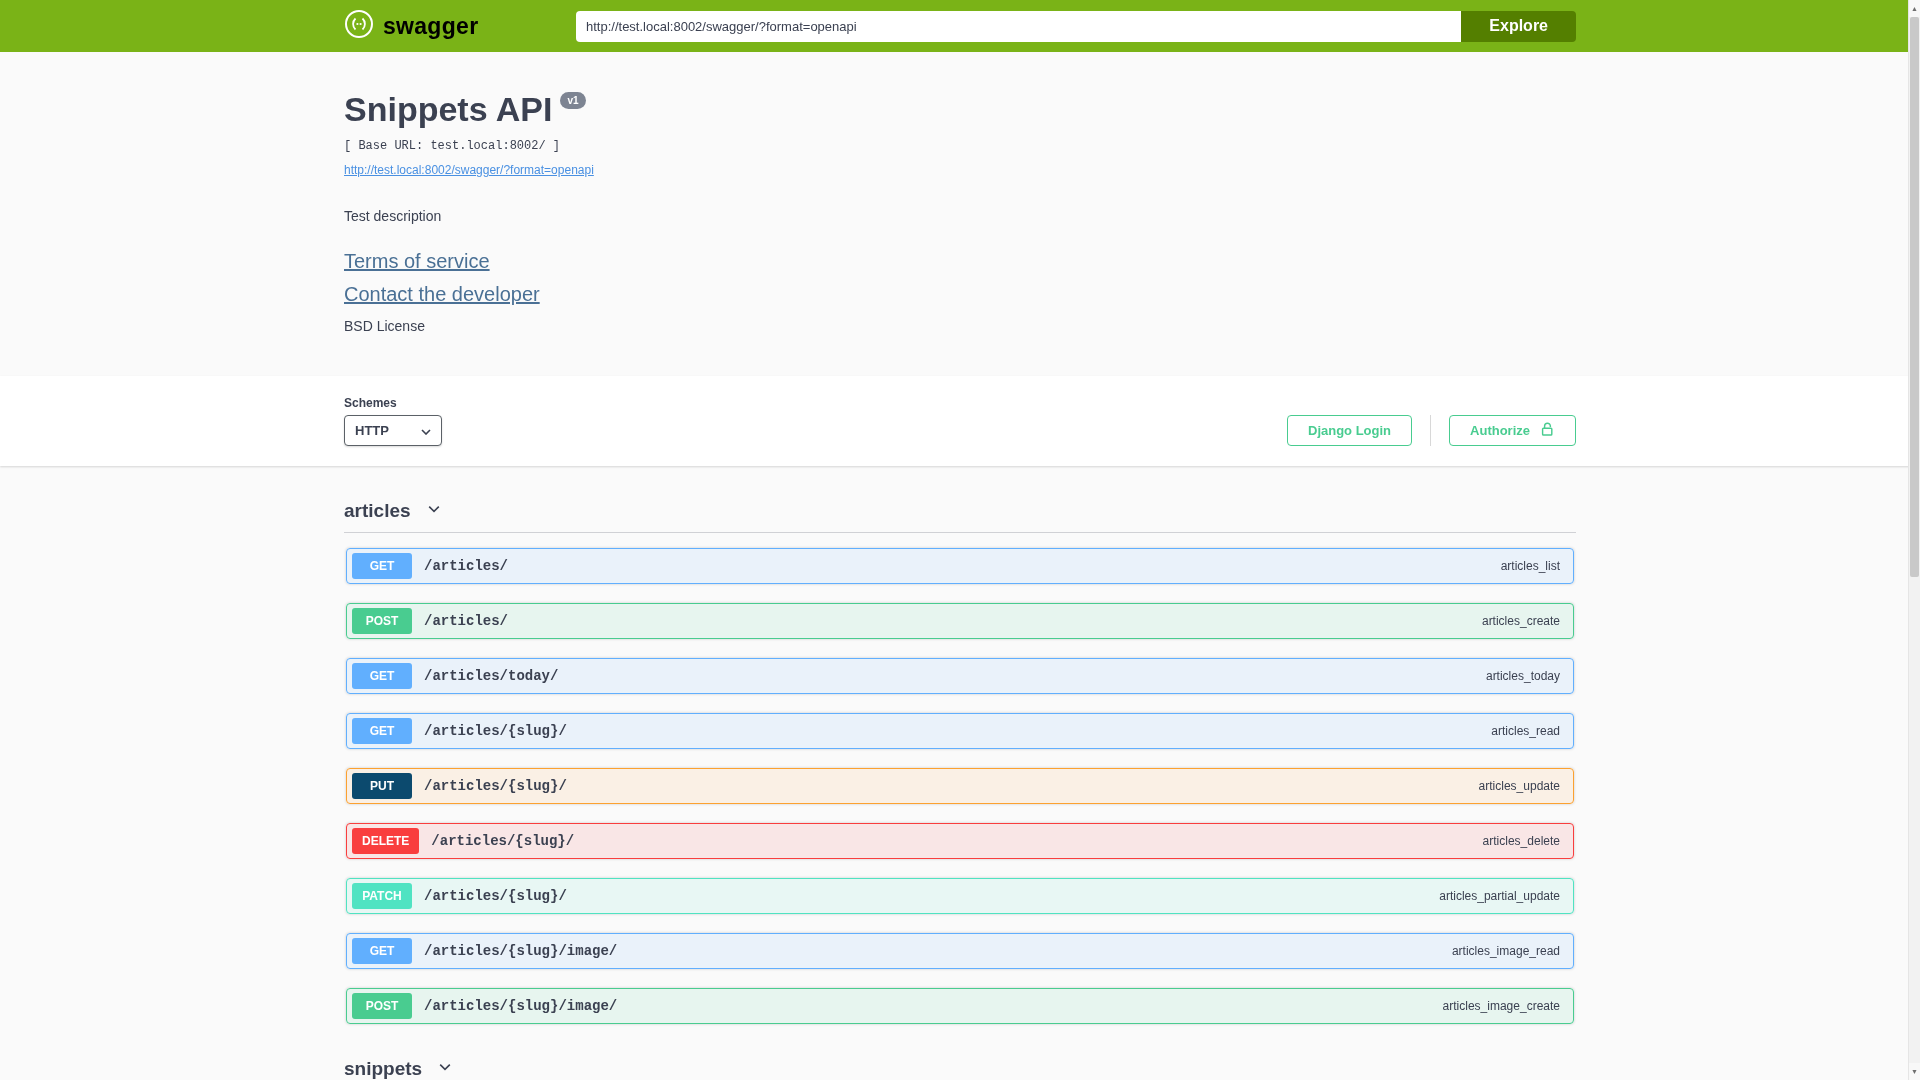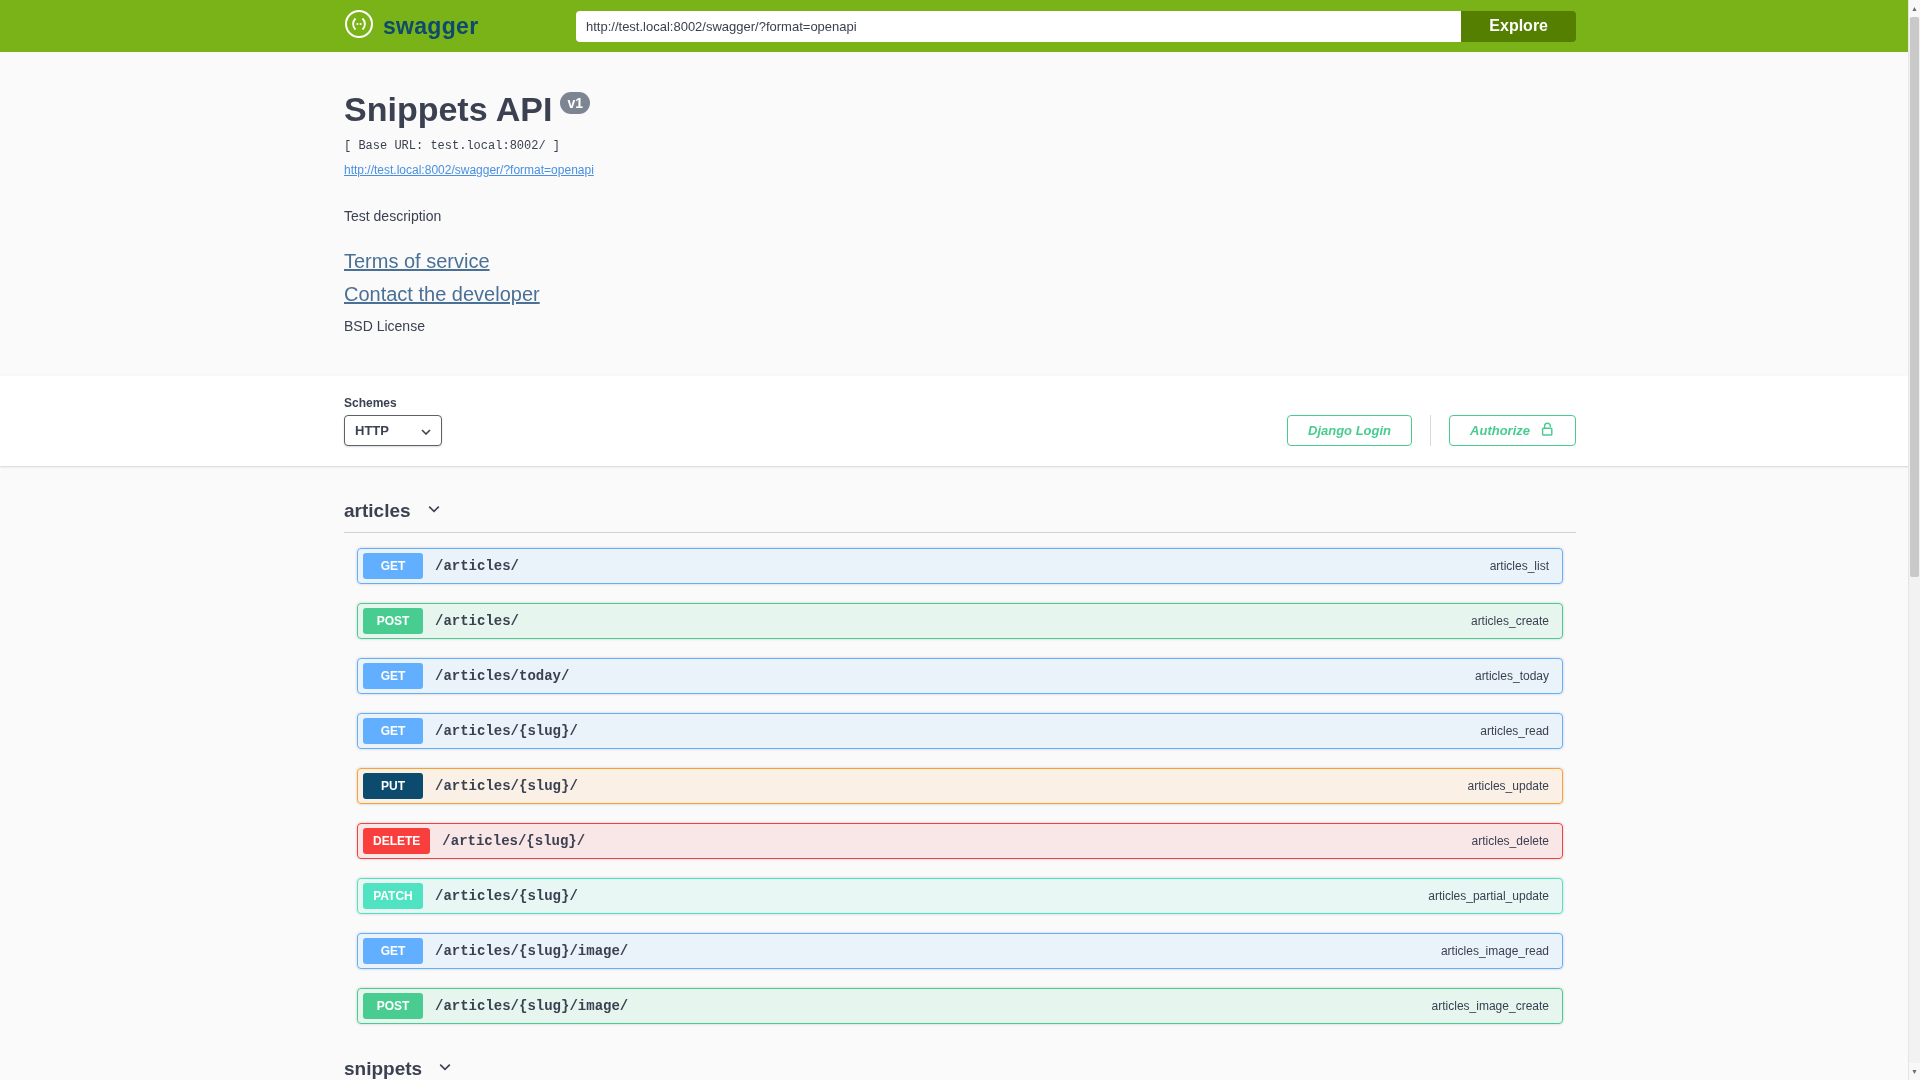--- a/index.html
+++ b/index.html
@@ -8,40 +8,40 @@
     width:1920px; height:1080px; overflow:hidden;
     background:#fafafa; color:#3b4151;
     font-family:"Liberation Sans", sans-serif;
   }
   .wrapper { width:1272px; margin:0 auto; padding:0 20px; }
 
   
   .topbar { background:#7ab317; padding:9px 0; }
   .topbar-wrapper { display:flex; align-items:center; }
   .brand { display:flex; align-items:center; gap:9px; text-decoration:none; cursor:pointer; }
-  .brand-name { color:#0c4a6e; font-size:23px; font-weight:700; letter-spacing:.3px; }
+  .brand-name { color:#000000; font-size:23px; font-weight:700; letter-spacing:.3px; }
   .download-url { margin-left:auto; display:flex; width:1000px; }
   .download-url input {
     flex:1; height:31px; border:none; outline:none;
     border-radius:4px 0 0 4px; padding:0 10px;
     font-size:13px; color:#3b4151; background:#fff;
     font-family:"Liberation Sans", sans-serif;
   }
   .explore-btn {
     height:31px; border:none; background:#547f00; color:#fff;
     font-size:16px; font-weight:700; padding:0 28px;
     border-radius:0 4px 4px 0; cursor:pointer;
     font-family:"Liberation Sans", sans-serif;
   }
 
   
   .info-section { padding:38px 12px 42px; background:#fafafa; }
   .api-title { margin:0; font-size:34px; font-weight:700; color:#3b4151; display:flex; align-items:flex-start; gap:8px; }
   .version-badge {
-    background:#7d8492; color:#fff; font-size:14px; font-weight:700;
+    background:#7d8492; color:#fff; font-size:10px; font-weight:700;
     border-radius:50px; padding:3px 7px; margin-top:2px;
   }
   .base-url { margin-top:10px; font-family:"Liberation Mono", monospace; font-size:12px; color:#3b4151; }
   .spec-link { display:inline-block; margin-top:10px; font-size:12px; color:#4990e2; text-decoration:underline; cursor:pointer; }
   .api-description { margin:30px 0 0; font-size:14px; color:#3b4151; }
   .info-link-row { margin-top:10px; }
   .info-link-row.first { margin-top:26px; }
   .info-link { font-size:20px; color:#4a7095; text-decoration:underline; cursor:pointer; }
   .license-text { margin-top:12px; font-size:14px; color:#3b4151; }
 
@@ -54,36 +54,36 @@
     width:98px; height:31px; padding:0 10px;
     border:1px solid #5b6167; border-radius:4px; background:#fff;
     font-size:13px; font-weight:600; color:#3b4151;
     box-shadow:0 1px 2px rgba(0,0,0,.15); cursor:pointer;
   }
   .auth-wrapper { margin-left:auto; display:flex; align-items:center; }
   .btn-outline {
     display:flex; align-items:center; gap:9px;
     background:transparent; border:1px solid #49cc90; color:#49cc90;
     font-size:13px; font-weight:700; padding:0 20px; height:31px;
-    border-radius:4px; cursor:pointer; font-family:"Liberation Sans", sans-serif;font-style:italic;
+    border-radius:4px; cursor:pointer; font-family:"Liberation Sans", sans-serif;
   }
   .auth-divider { width:1px; height:31px; background:#d8d8d8; margin:0 18px; }
 
   
   .operations { padding-bottom:40px; }
   .tag-section { margin-top:24px; }
   .opblock-tag {
     display:flex; align-items:center; gap:15px;
     margin:0 0 15px; padding:10px 0;
     font-size:19px; font-weight:700; color:#3b4151;
     border-bottom:1px solid rgba(59,65,81,.22); cursor:pointer;
   }
   .opblock {
     display:flex; align-items:center;
-    height:36px; padding:5px; margin:0 13px 19px;
+    height:36px; padding:5px; margin:0 2px 19px;
     border:1px solid; border-radius:4px;
     box-shadow:0 0 3px rgba(0,0,0,.19); cursor:pointer;
   }
   .method-badge {
     min-width:60px; text-align:center; padding:6px 10px;
     border-radius:3px; color:#fff; font-size:12px; font-weight:700;
   }
   .op-path { margin-left:12px; font-family:"Liberation Mono", monospace; font-size:14px; font-weight:600; color:#3b4151; }
   .op-id { margin-left:auto; padding-right:8px; font-size:12px; color:#3b4151; }
 

